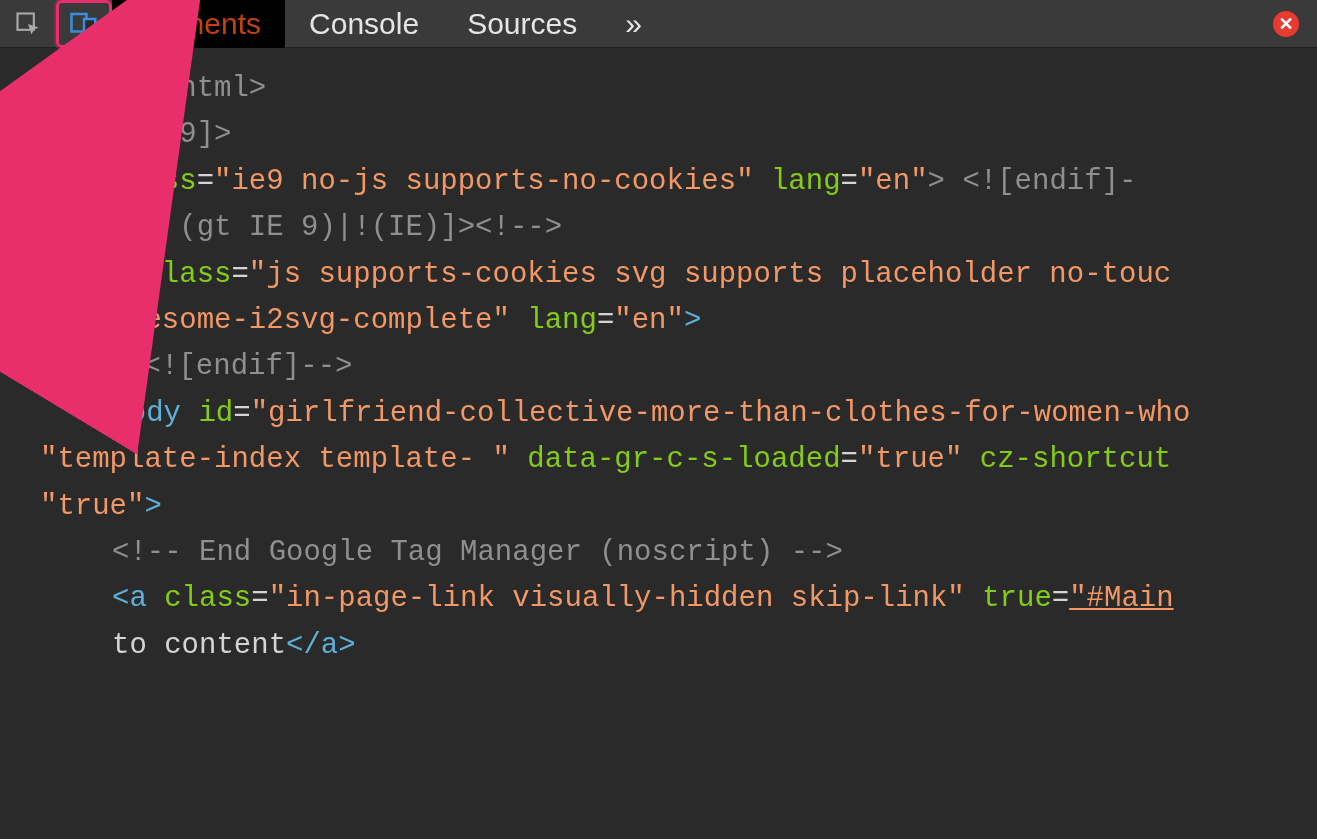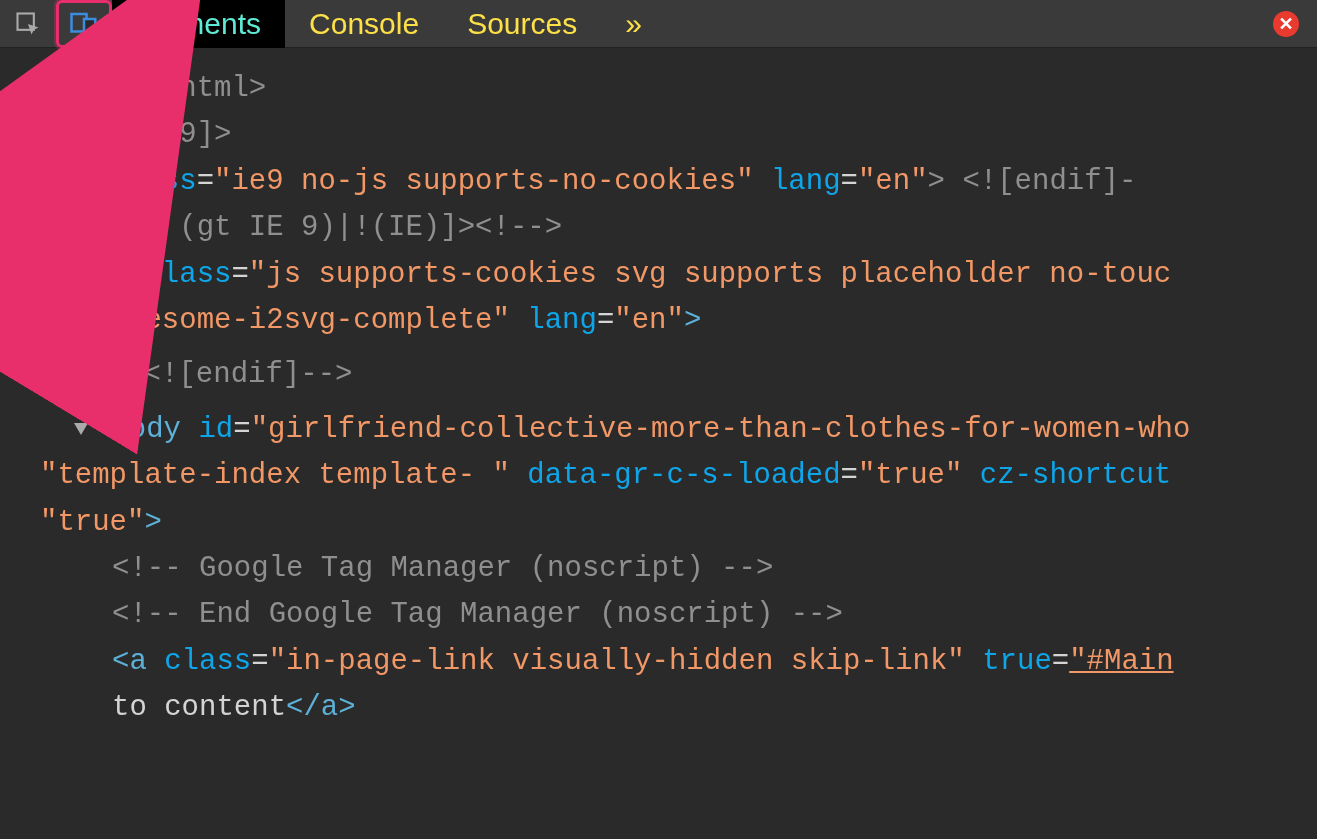--- a/index.html
+++ b/index.html
@@ -20,26 +20,26 @@
     background: #3a3a3a;
     border-bottom: 1px solid #222;
     font-family: "Helvetica Neue", Arial, sans-serif;
     font-size: 30px;
   }
   .tab-btn {
     height: 48px;
     padding: 0 24px;
     display: flex;
     align-items: center;
-    color: #fde047;
+    color: #e5e5e5;
     cursor: pointer;
   }
   .tab-btn.active {
     background: #000;
-    color: #5eead4;
+    color: #c2410c;
   }
   .icon-btn {
     width: 56px;
     height: 48px;
     display: flex;
     align-items: center;
     justify-content: center;
     cursor: pointer;
   }
   .device-icon-wrap {
@@ -77,26 +77,26 @@
     margin-right: 6px;
     vertical-align: middle;
   }
   .caret.closed {
     border-top: 7px solid transparent;
     border-bottom: 7px solid transparent;
     border-left: 12px solid #aaa;
     border-right: none;
   }
   .tag { color: #5db0d7; }
-  .attr-name { color: #0ea5e9; }
+  .attr-name { color: #84cc16; }
   .attr-val { color: #f29766; }
   .cmt { color: #8f8f8f; }
   .plain { color: #d4d4d4; }
   .underline { text-decoration: underline; }
-  .ind1 { padding-left: 34px; margin-top: 8px; }
+  .ind1 { padding-left: 34px; }
   .ind2 { padding-left: 72px; }
   .wrap { padding-left: 0; }
   .arrow-overlay {
     position: absolute;
     top: 0; left: 0;
     pointer-events: none;
     width: 1317px;
     height: 839px;
   }
 </style>
@@ -158,23 +158,20 @@
   <span class="line ind1">
     <span class="caret"></span><span class="tag">&lt;body</span><span class="attr-name"> id</span><span class="plain">=</span><span class="attr-val">"girlfriend-collective-more-than-clothes-for-women-who</span>
   </span>
   <span class="line wrap">
     <span class="attr-val">"template-index template- "</span><span class="attr-name"> data-gr-c-s-loaded</span><span class="plain">=</span><span class="attr-val">"true"</span><span class="attr-name"> cz-shortcut</span>
   </span>
   <span class="line wrap">
     <span class="attr-val">"true"</span><span class="tag">&gt;</span>
   </span>
 
-  <span class="line ind2">
-    <span class="cmt">&lt;!-- Google Tag Manager (noscript) --&gt;</span>
-  </span>
 
 
   <span class="line ind2">
     <span class="cmt">&lt;!-- End Google Tag Manager (noscript) --&gt;</span>
   </span>
 
   <span class="line ind2">
     <span class="tag">&lt;a</span><span class="attr-name"> class</span><span class="plain">=</span><span class="attr-val">"in-page-link visually-hidden skip-link"</span><span class="attr-name"> true</span><span class="plain">=</span><span class="attr-val underline">"#Main</span>
   </span>
   <span class="line ind2">

